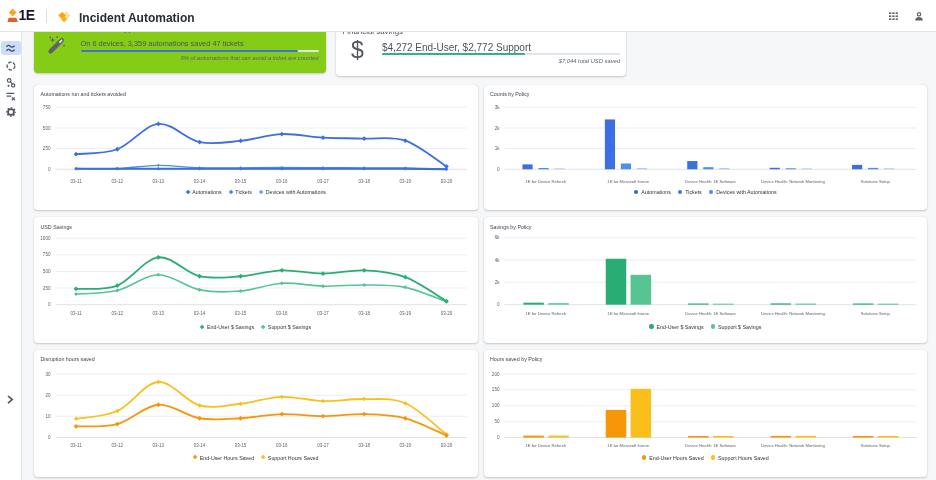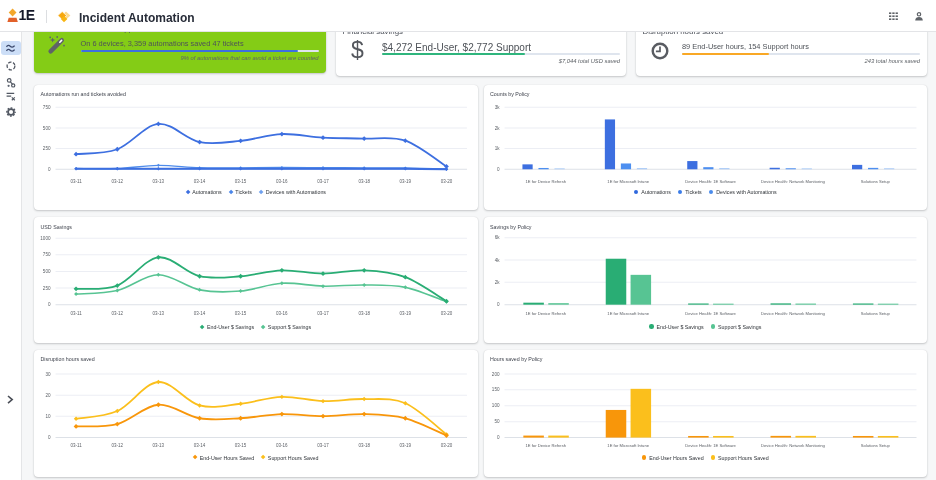--- a/index.html
+++ b/index.html
@@ -24,32 +24,20 @@
       <div style="position:absolute;left:46.5px;top:37px;width:238px;text-align:right;font-size:5.8px;font-style:italic;color:#5f6368;white-space:nowrap">9% of automations that can avoid a ticket are counted</div>
     </div>
     <div style="position:absolute;left:335.5px;top:21px;width:290px;height:54.5px;background:#fff;border-radius:4px;box-shadow:0 1px 2px rgba(60,64,67,.25),0 0 1px rgba(60,64,67,.16)">
       <div style="position:absolute;left:7px;top:6px;font-size:7.9px;font-weight:400;color:#4b4f58;white-space:nowrap">Financial savings</div>
       <div style="position:absolute;left:14px;top:19px;width:16px;text-align:center;font-size:23px;line-height:20px;font-weight:400;color:#54575d">$</div>
       <div style="position:absolute;left:46.5px;top:20.5px;font-size:10px;color:#4e5258;white-space:nowrap">$4,272 End-User, $2,772 Support</div>
       <div style="position:absolute;left:46.5px;top:31.5px;width:238px;height:2.4px;border-radius:2px;background:#dfe5ee">
         <div style="width:143px;height:2.4px;border-radius:2px;background:#2fb57d"></div>
       </div>
       <div style="position:absolute;left:46.5px;top:37px;width:238px;text-align:right;font-size:5.8px;font-style:italic;color:#5f6368;white-space:nowrap">$7,044 total USD saved</div>
-    </div>
-    <div style="position:absolute;left:635.5px;top:21px;width:291.5px;height:54.5px;background:#fff;border-radius:4px;box-shadow:0 1px 2px rgba(60,64,67,.25),0 0 1px rgba(60,64,67,.16)">
-      <div style="position:absolute;left:7px;top:6px;font-size:7.9px;font-weight:400;color:#4b4f58;white-space:nowrap">Disruption hours saved</div>
-      <svg style="position:absolute;left:15px;top:20.5px" width="18" height="18" viewBox="0 0 18 18">
-        <circle cx="9" cy="9" r="7.3" fill="none" stroke="#595c62" stroke-width="2.4"></circle>
-        <path d="M9 4.6 L9 9.4 L4.9 9.4" fill="none" stroke="#595c62" stroke-width="1.7"></path>
-      </svg>
-      <div style="position:absolute;left:46.5px;top:20.5px;font-size:7.4px;color:#4e5258;white-space:nowrap">89 End-User hours, 154 Support hours</div>
-      <div style="position:absolute;left:46.5px;top:31.5px;width:238px;height:2.4px;border-radius:2px;background:#dfe5ee">
-        <div style="width:87px;height:2.4px;border-radius:2px;background:#f9a825"></div>
-      </div>
-      <div style="position:absolute;left:46.5px;top:37px;width:238px;text-align:right;font-size:5.8px;font-style:italic;color:#5f6368;white-space:nowrap">243 total hours saved</div>
     </div>
 <div style="position:absolute;left:34.0px;top:84.5px;width:443.5px;height:125.5px;background:#fff;border-radius:4px;box-shadow:0 1px 2px rgba(60,64,67,.25),0 0 1px rgba(60,64,67,.16)"></div>
     <svg style="position:absolute;left:34.0px;top:84.5px" width="444" height="126" viewBox="0 0 443.5 125.5">
       <line x1="21.5" y1="22.0" x2="432.5" y2="22.0" stroke="#eceef4" stroke-width="1"></line>
       <text x="16.5" y="23.6" font-size="4.6" fill="#5d6167" text-anchor="end">750</text>
       <line x1="21.5" y1="42.7" x2="432.5" y2="42.7" stroke="#eceef4" stroke-width="1"></line>
       <text x="16.5" y="44.3" font-size="4.6" fill="#5d6167" text-anchor="end">500</text>
       <line x1="21.5" y1="63.3" x2="432.5" y2="63.3" stroke="#eceef4" stroke-width="1"></line>
       <text x="16.5" y="64.9" font-size="4.6" fill="#5d6167" text-anchor="end">250</text>
       <line x1="21.5" y1="84.0" x2="432.5" y2="84.0" stroke="#dde1e7" stroke-width="1"></line>

